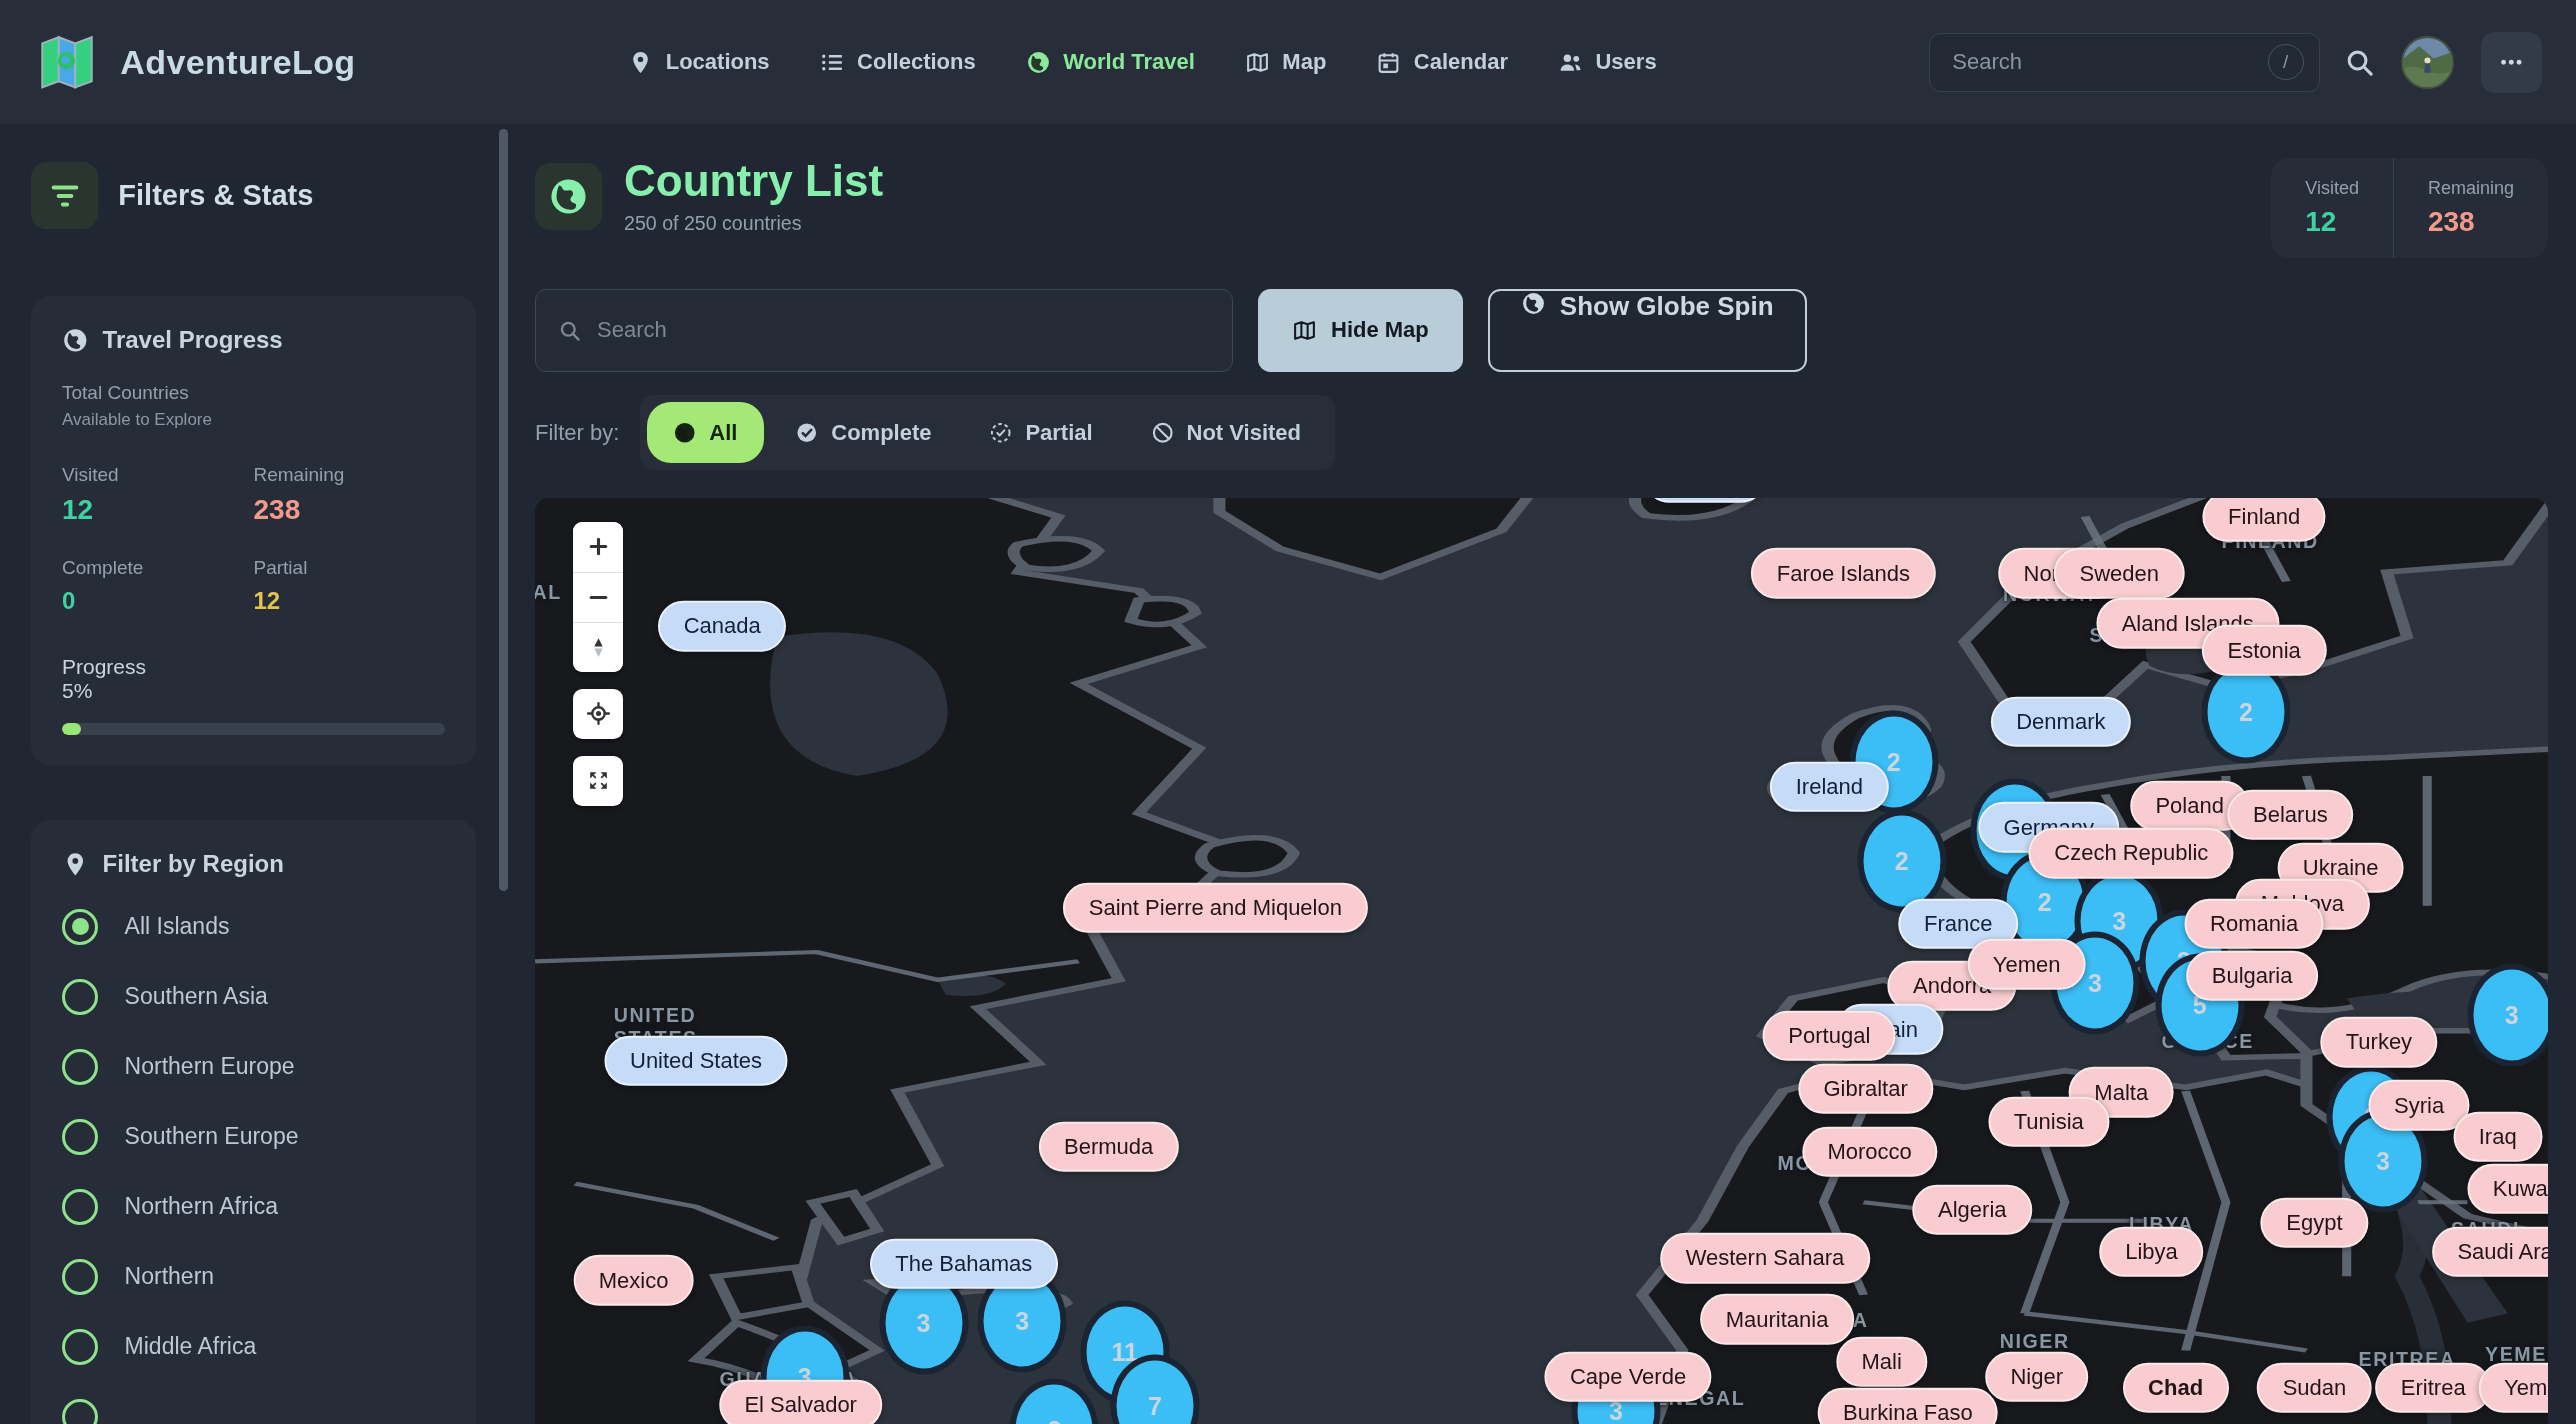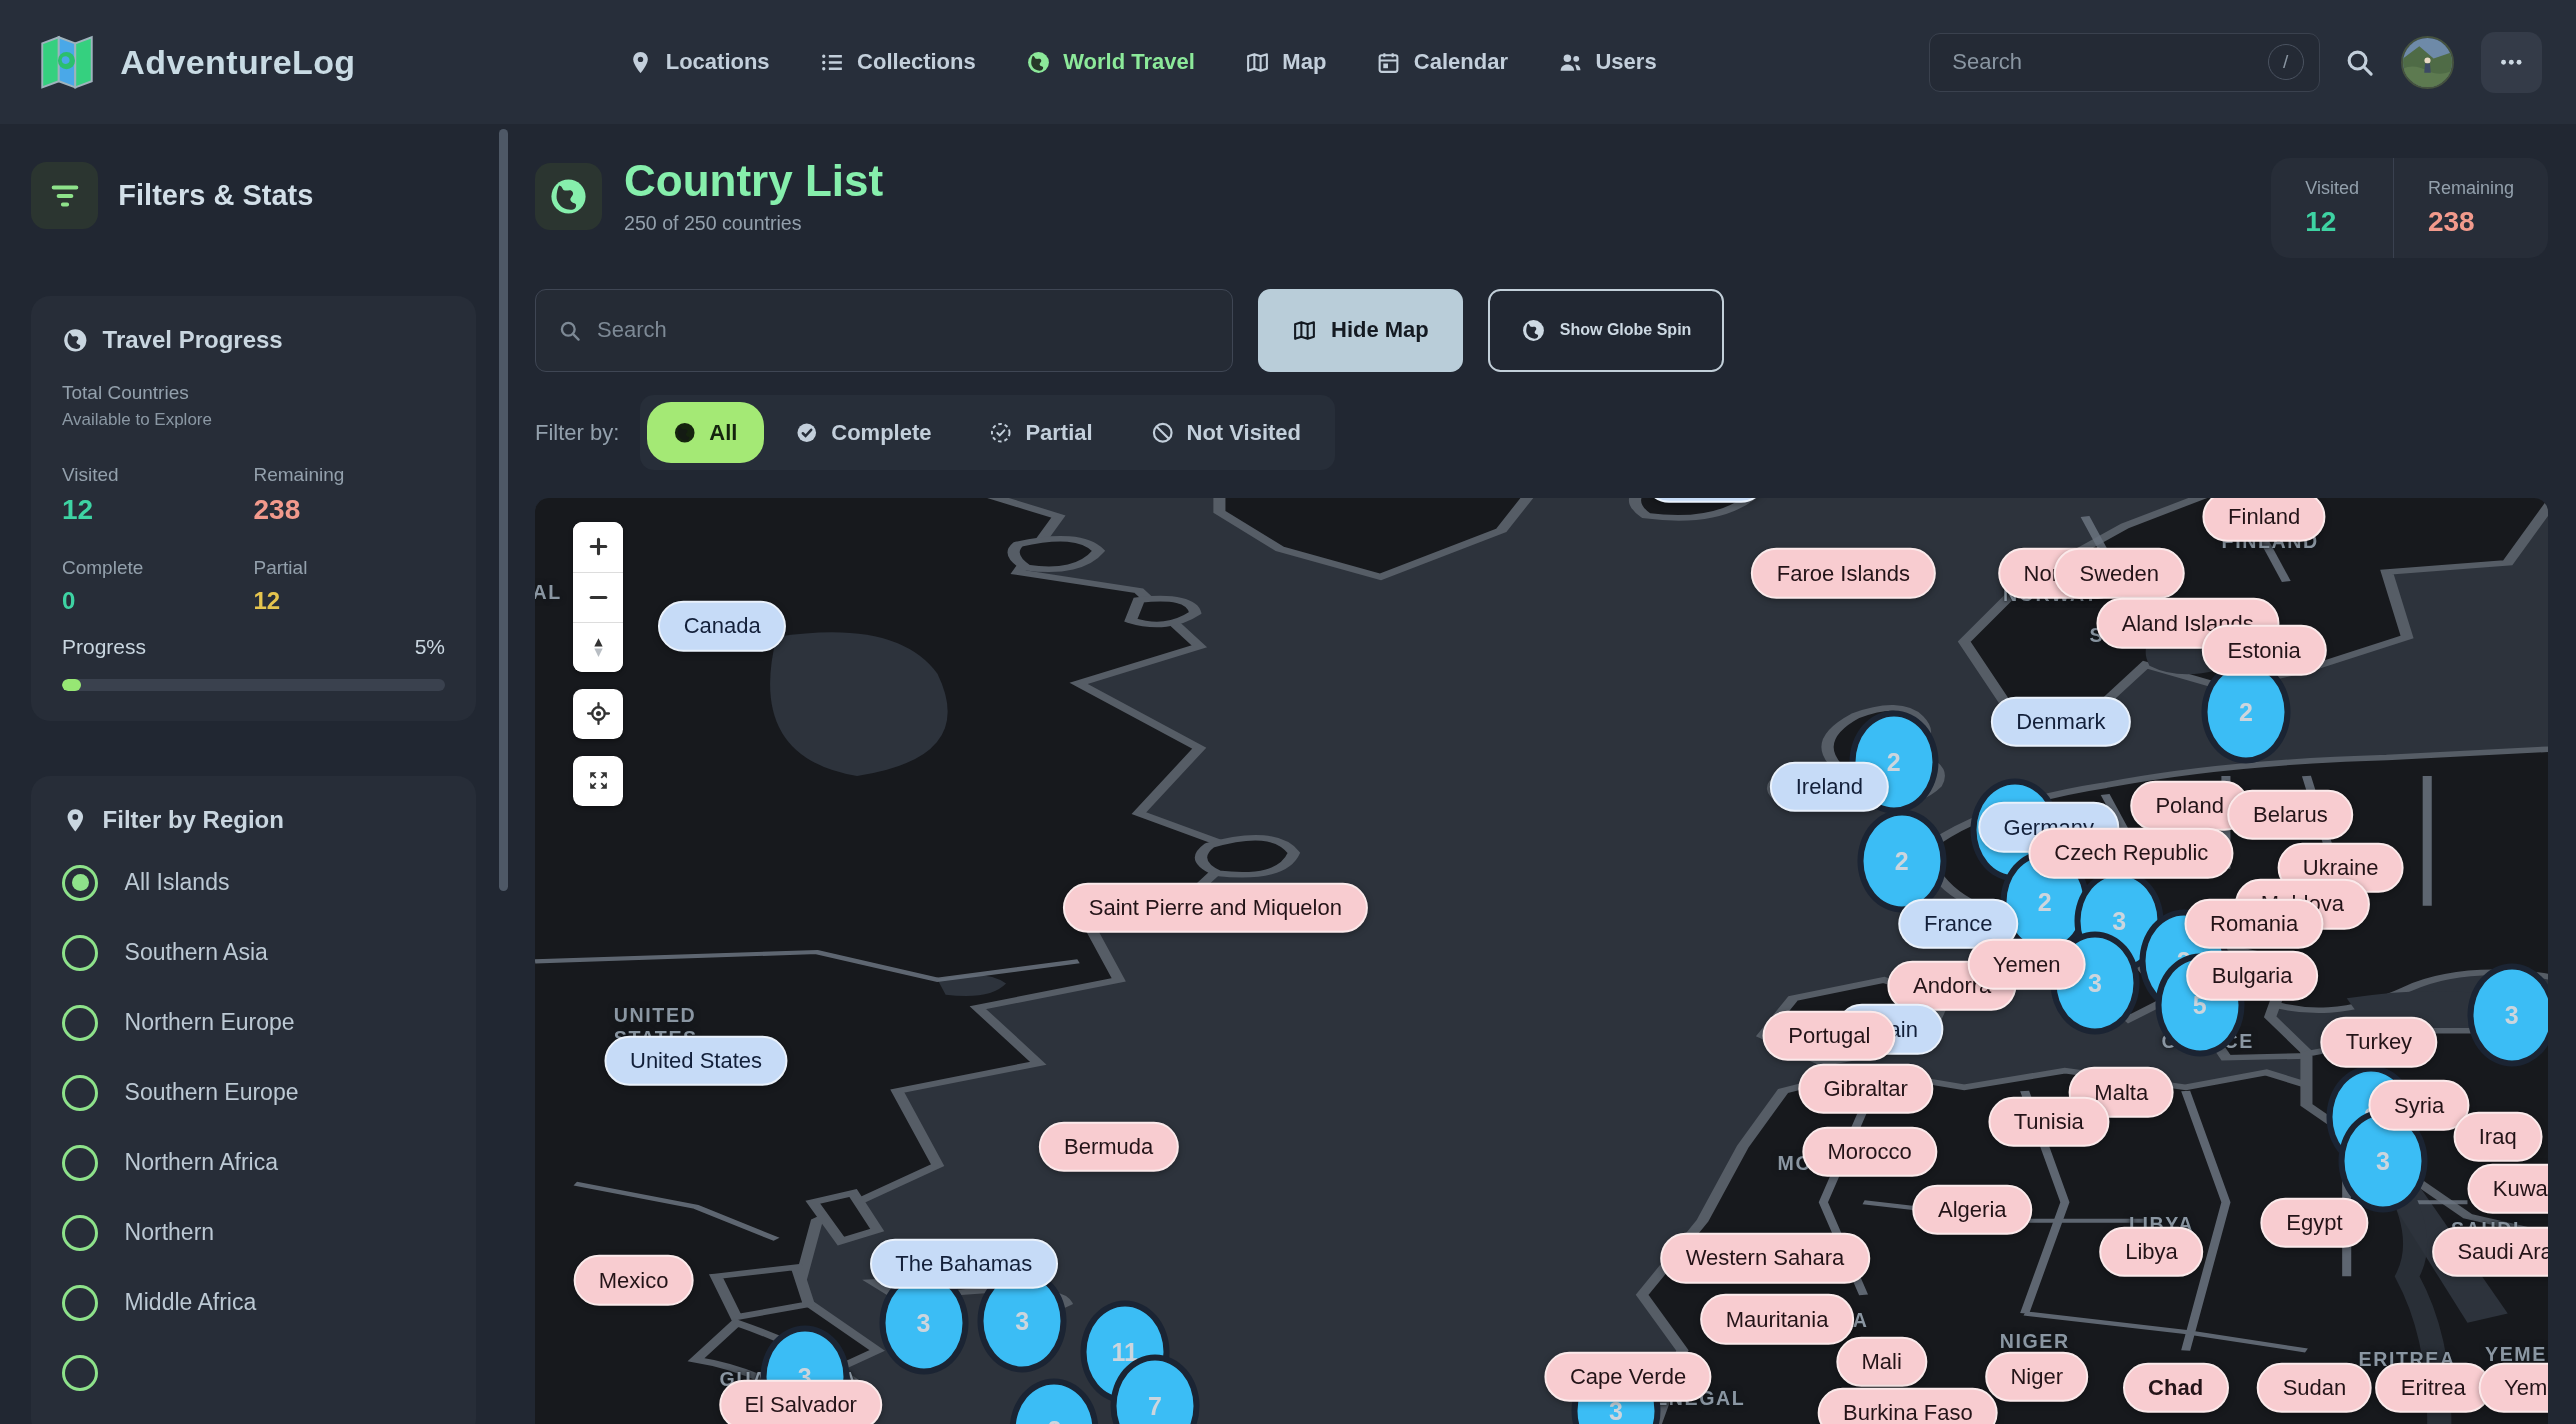--- a/index.html
+++ b/index.html
@@ -79,21 +79,21 @@
   .card h3 .icon { width:26.6px; height:26.6px; color:#c9d6e0; }
   .tp-total-label { margin-top:28px; font-size:19px; color:#93a0ac; }
   .tp-total { font-size:36px; font-weight:bold; color:#d4e2ea; margin-top:4.7px; }
   .tp-total-sub { font-size:17px; color:#8b98a4; margin-top:6.3px; }
   .tp-grid { display:grid; grid-template-columns:1fr 1fr; margin-top:34px; row-gap:31px; }
   .tp-cell .lbl { font-size:19px; color:#93a0ac; }
   .tp-cell .val { font-size:28px; font-weight:bold; margin-top:7.8px; }
   .val.green { color:#3ed3a3; }
   .val.red { color:#f29a8c; }
   .val.yellow { color:#e4c44e; }
-  .progress-row { display:flex; justify-content:space-between; align-items:flex-start; margin-top:20px; }
+  .progress-row { display:flex; justify-content:space-between; align-items:flex-start; margin-top:40px;flex-direction:column; }
   .progress-row .lbl { font-size:21px; color:#c9d6e0; }
   .progress-row .pct { font-size:21px; color:#c9d6e0; }
   .progress-track {
     margin-top:20.3px; height:11.7px; border-radius:6.3px; background:#3a414e; overflow:hidden;
   }
   .progress-fill { height:100%; background:#97e774; border-radius:6.3px; }
 
   .region-card { margin-top:55px; padding-bottom:47px; }
   .region-list { margin-top:31px; display:flex; flex-direction:column; gap:34px; }
   .region-item { display:flex; align-items:center; gap:26.6px; cursor:pointer; }
@@ -137,21 +137,21 @@
   .main-search input::placeholder { color:#7d8995; }
   .btn-hide-map {
     height:83px; padding:0 34px; border-radius:12.5px; border:none; cursor:pointer;
     background:#b9cdd9; color:#141a22; font-size:22px; font-weight:bold;
     display:flex; align-items:center; gap:14px; font-family:inherit;
   }
   .btn-hide-map .icon { width:25px; height:25px; }
   .btn-globe-spin {
     height:83px; padding:0 31px; border-radius:12.5px; cursor:pointer;
     background:transparent; border:2.3px solid #c2cfd9; color:#cdd9e3;
-    font-size:16px; font-weight:bold; display:flex; align-items:center; gap:14px; font-family:inherit;
+    font-size:26px; font-weight:bold; display:flex; align-items:flex-start; gap:14px; font-family:inherit;
   }
   .btn-globe-spin .icon { width:25px; height:25px; }
 
   .filter-row { display:flex; align-items:center; gap:20.3px; margin-top:23.5px; }
   .filter-label { font-size:22px; color:#93a0ac; }
   .chip-group { background:#272e39; border-radius:14px; padding:7px; display:flex; gap:4.7px; }
   .chip {
     height:61px; padding:0 26.6px; border-radius:11px; border:none; background:transparent;
     display:flex; align-items:center; gap:12.5px; font-size:22px; color:#c3cfdb;
     cursor:pointer; font-family:inherit; font-weight:bold;

